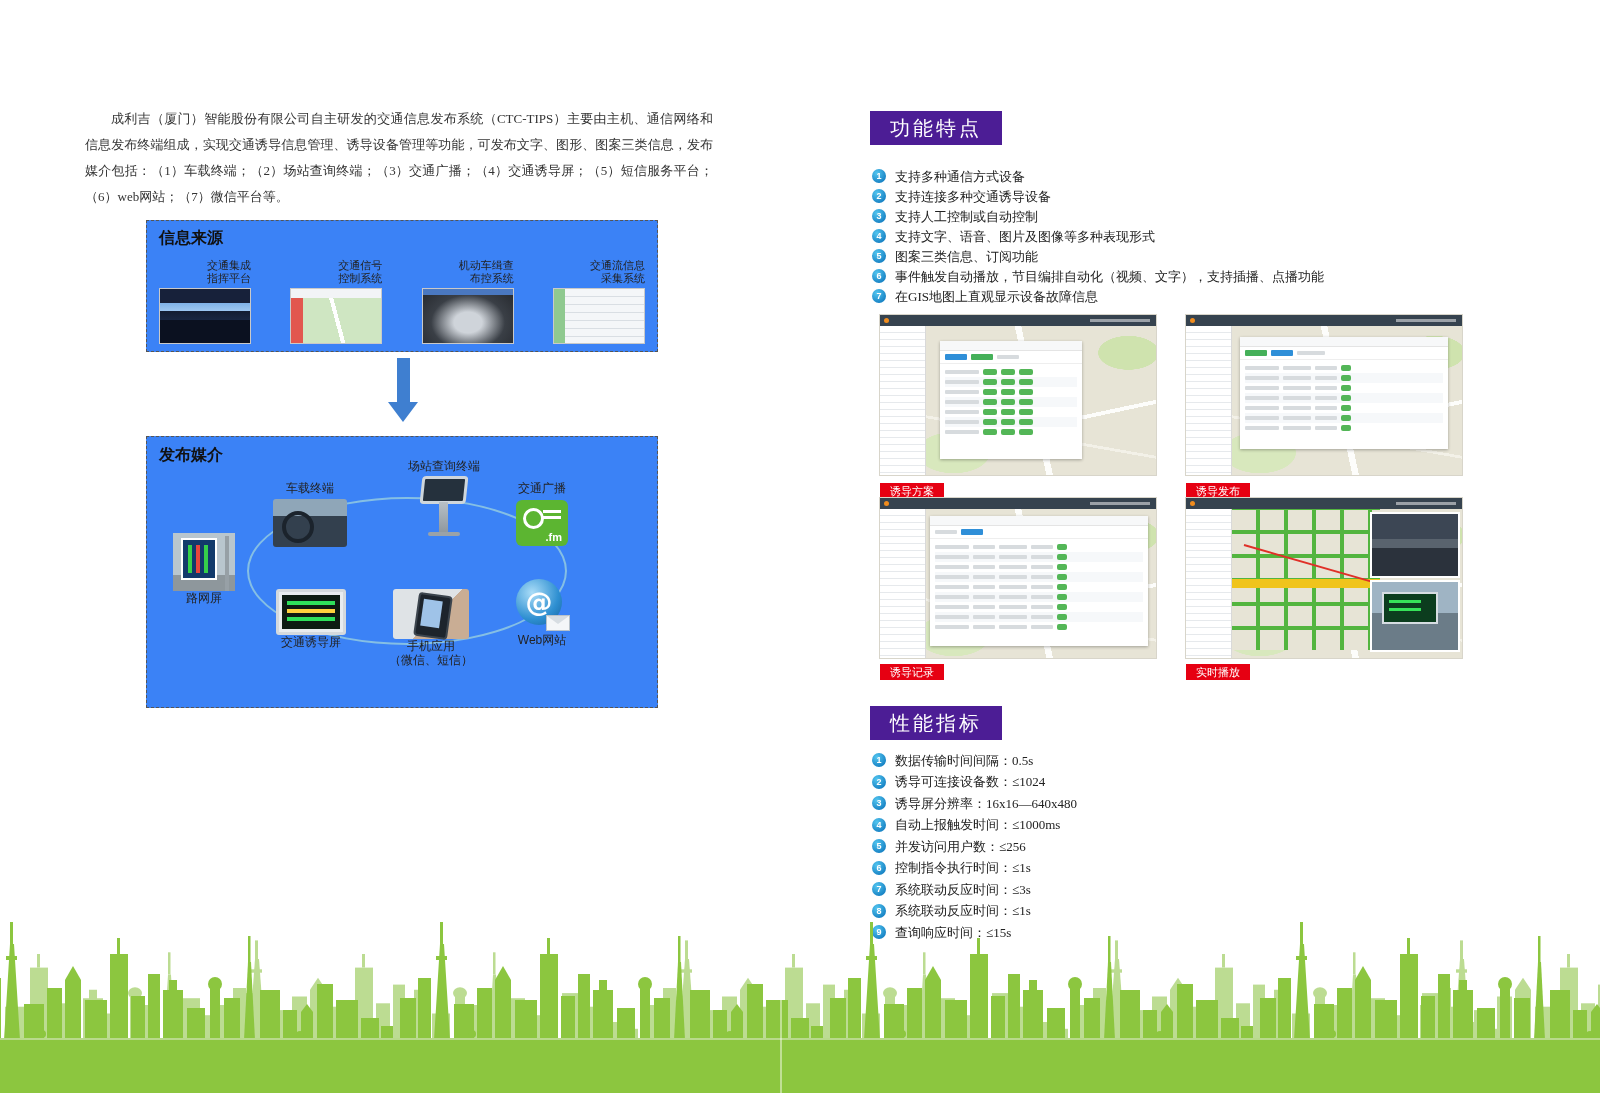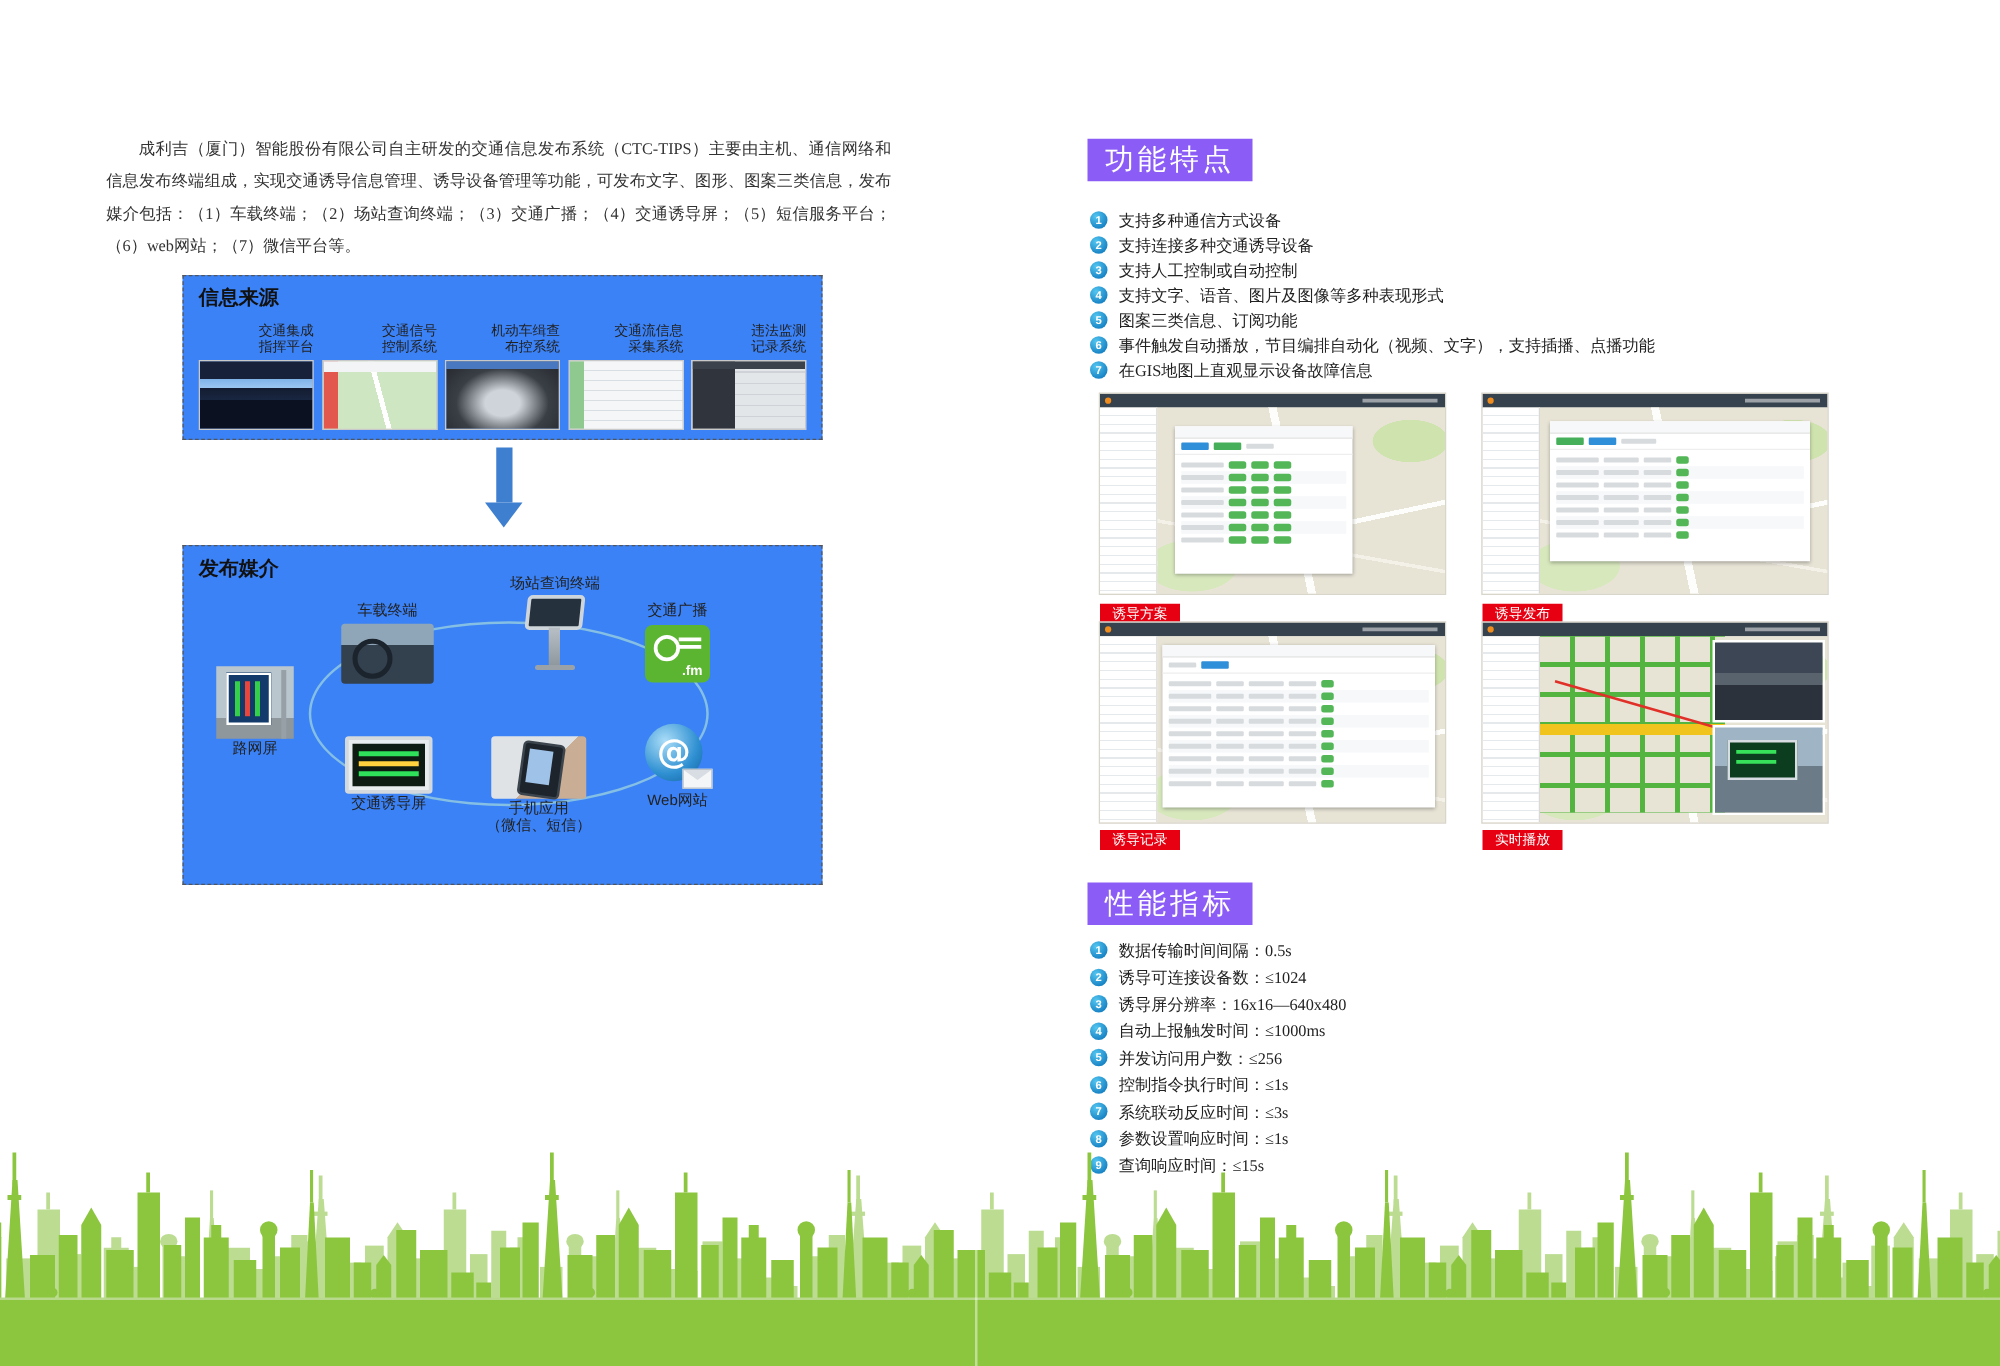--- a/index.html
+++ b/index.html
@@ -95,22 +95,22 @@
       background:#2ee05a;box-shadow:0 8px 0 #ffd23e,0 16px 0 #2ee05a}
   .icon-roadnet{width:62px;height:58px;margin:0 auto;position:relative;
       background:linear-gradient(180deg,#b9c6ce 0 72%,#8e979c 72%)}
   .icon-roadnet::before{content:"";position:absolute;left:8px;top:5px;width:36px;height:42px;
       background:#123a6b;box-shadow:inset 0 0 0 2px #fff}
   .icon-roadnet::after{content:"";position:absolute;left:15px;top:12px;width:4px;height:28px;
       background:#35d04a;box-shadow:8px 0 0 #e8463c,16px 0 0 #35d04a}
   .pole{position:absolute;right:6px;top:3px;width:4px;height:55px;background:#97a0a6}
 
   
-  .sec-header{position:absolute;width:132px;height:34px;background:#8b5cf6;color:#fff;
-      font-size:23px;letter-spacing:3px;text-align:center;line-height:34px}
+  .sec-header{position:absolute;width:132px;height:34px;background:#4c1d95;color:#fff;
+      font-size:20px;letter-spacing:3px;text-align:center;line-height:34px}
   #h-features{left:870px;top:111px}
   #h-perf{left:870px;top:706px}
 
   .num-list{position:absolute;list-style:none}
   #feat-list{left:872px;top:169px}
   #perf-list{left:872px;top:753px}
   .num-item{display:flex;align-items:center;margin-bottom:6px;font-size:13px;color:#222;line-height:13px}
   #perf-list .num-item{margin-bottom:7.5px}
   .num-badge{flex:0 0 auto;width:14px;height:14px;border-radius:50%;
       background:radial-gradient(circle at 35% 30%,#53c6f0,#1a85c6 72%);
@@ -201,27 +201,20 @@
         </div>
         <div class="src-thumb thumb-vehicle"></div>
       </div>
       <div class="src-item">
         <div class="src-label">
           <div>交通流信息</div>
             <div>采集系统</div>
         </div>
         <div class="src-thumb thumb-flow"></div>
       </div>
-      <div class="src-item">
-        <div class="src-label">
-          <div>违法监测</div>
-            <div>记录系统</div>
-        </div>
-        <div class="src-thumb thumb-violation"></div>
-      </div>
     </div>
   </div>
 
   <div class="flow-arrow">
     <div class="arrow-shaft"></div>
     <div class="arrow-head"></div>
   </div>
 
   <div class="dash-box" id="media-box">
     <div class="box-title">发布媒介</div>
@@ -536,21 +529,21 @@
     <li class="num-item">
         <span class="num-badge">6</span>
         <span>控制指令执行时间：≤1s</span>
       </li>
     <li class="num-item">
         <span class="num-badge">7</span>
         <span>系统联动反应时间：≤3s</span>
       </li>
     <li class="num-item">
         <span class="num-badge">8</span>
-        <span>参数设置响应时间：≤1s</span>
+        <span>系统联动反应时间：≤1s</span>
       </li>
     <li class="num-item">
         <span class="num-badge">9</span>
         <span>查询响应时间：≤15s</span>
       </li>
   </ul>
 
   <svg class="skyline" viewBox="0 0 1600 195" preserveAspectRatio="none" xmlns="http://www.w3.org/2000/svg">
     <defs>
       <g id="ct">

